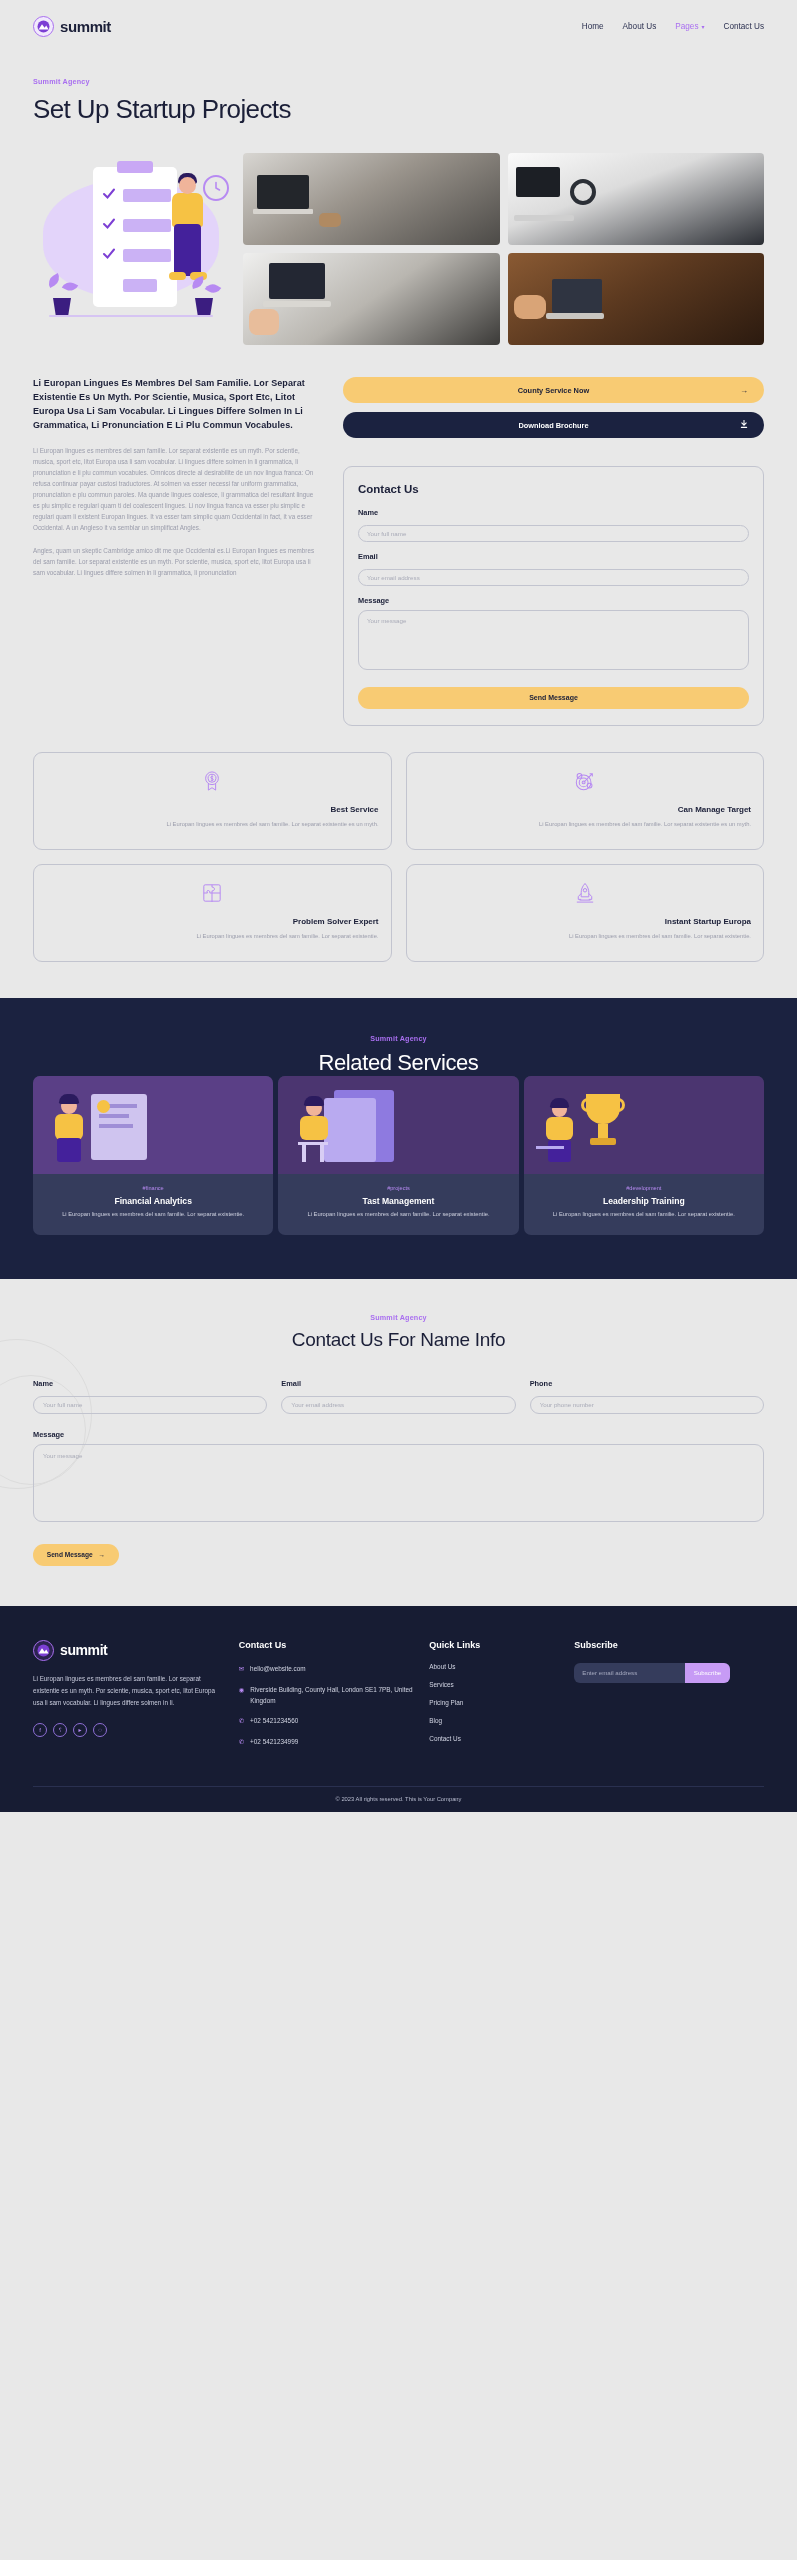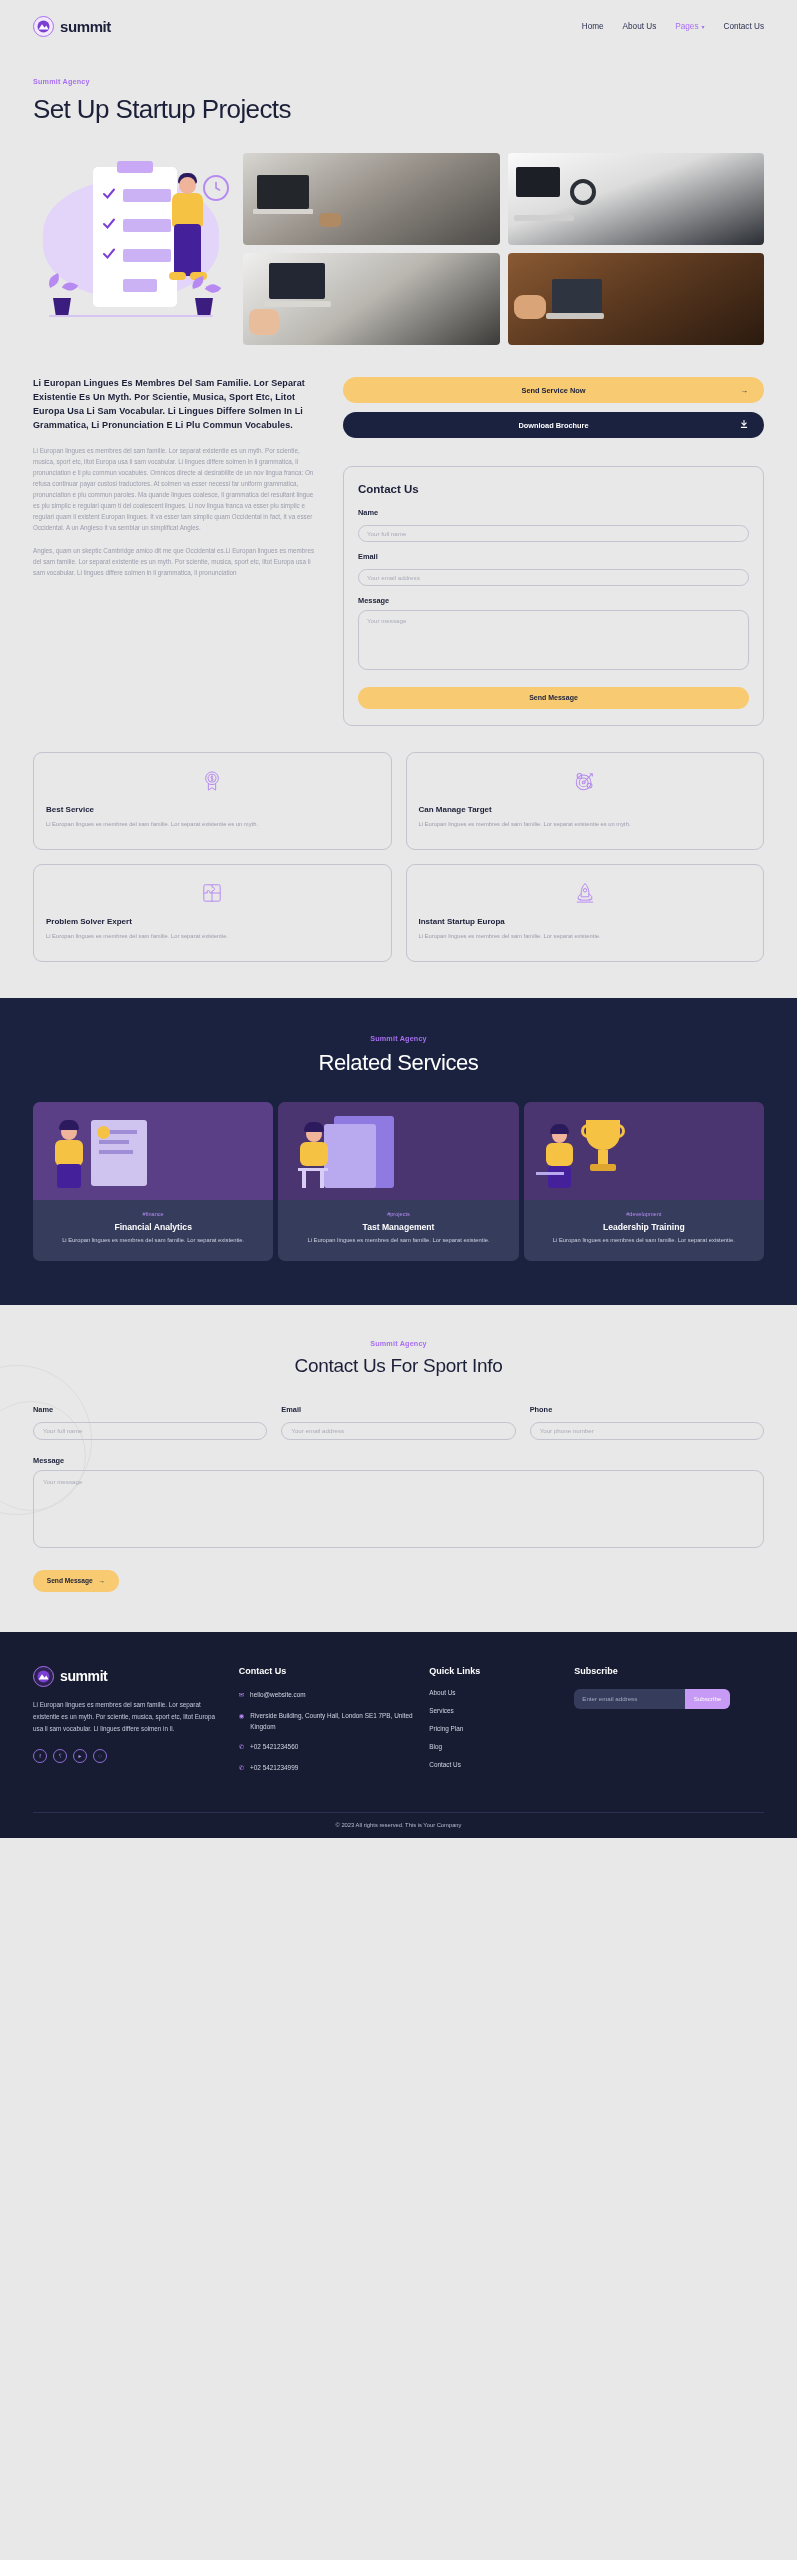--- a/index.html
+++ b/index.html
@@ -65,30 +65,30 @@
   .card-form h3 { font-size: 11.5px; font-weight: 700; margin-bottom: 13px; }
   .fl { font-size: 7.4px; font-weight: 700; display:block; margin-bottom:5px; }
   .fi { width:100%; height:17px; border:1px solid #c2c4cf; border-radius:9px; background:transparent; font-size:6.2px; color:#1b1f38; padding:0 8px; font-family:inherit; outline:none; margin-bottom:10px; }
   .fi::placeholder { color:#a9abb8; }
   .ta { width:100%; height:60px; border:1px solid #c2c4cf; border-radius:9px; background:transparent; font-size:6.2px; padding:6px 8px; font-family:inherit; outline:none; resize:none; color:#1b1f38; margin-bottom:12px; }
   .ta::placeholder { color:#a9abb8; }
   .btn-send { height:22px; border-radius:11px; background:#f8cb73; font-size:7px; font-weight:600; color:#1b1f38; width:100%; border:none; cursor:pointer; }
 
   
   .features { display:grid; grid-template-columns:1fr 1fr; gap:14px; margin-top:26px; }
-  .feat { border:1px solid #c2c4cf; border-radius:9px; padding:17px 12px 16px; text-align:left; min-height:98px; }
+  .feat { border:1px solid #c2c4cf; border-radius:9px; padding:17px 12px 16px; text-align:right; min-height:98px; }
   .feat-ic { height:22px; display:flex; align-items:center; justify-content:center; margin-bottom:13px; }
   .feat-t { font-size:8px; font-weight:700; margin-bottom:5px; }
   .feat-d { font-size:5.8px; line-height:1.75; color:#9a9cab; }
 
   
   .dark { background:#1b2240; padding: 36px 33px 44px; margin-top: 36px; }
   .dark .eyebrow { display:block; text-align:center; color:#a96ff0; }
   .dark h2 { text-align:center; font-size:22px; font-weight:400; color:#fff; margin-top:7px; letter-spacing:-.4px; }
-  .svc-grid { display:grid; grid-template-columns: repeat(3,1fr); gap:5px; margin-top:26px; }
+  .svc-grid { display:grid; grid-template-columns: repeat(3,1fr); gap:5px; }
   .svc { background:#353c5c; border-radius:7px; overflow:hidden; }
   .svc-img { height:98px; position:relative; background:#4a3370; overflow:hidden; }
   .svc-body { padding:11px 10px 16px; text-align:center; }
   .tag { font-size:5.6px; color:#b78af2; display:block; margin-bottom:5px; }
   .svc-t { font-size:8.6px; font-weight:700; color:#fff; margin-bottom:4px; }
   .svc-d { font-size:5.8px; line-height:1.7; color:#cfd2e0; }
 
   
   .contact-sec { padding: 34px 33px 40px; position:relative; overflow:hidden; }
   .ring { position:absolute; border:1px solid #dcdcdc; border-radius:50%; }
@@ -213,21 +213,21 @@
   
   <div class="lead-grid">
     <div class="lead-col">
       <p class="lead-title">Li Europan Lingues Es Membres Del Sam Familie. Lor Separat Existentie Es Un Myth. Por Scientie, Musica, Sport Etc, Litot Europa Usa Li Sam Vocabular. Li Lingues Differe Solmen In Li Grammatica, Li Pronunciation E Li Plu Commun Vocabules.</p>
       <p class="lead-p">Li Europan lingues es membres del sam familie. Lor separat existentie es un myth. Por scientie, musica, sport etc, litot Europa usa li sam vocabular. Li lingues differe solmen in li grammatica, li pronunciation e li plu commun vocabules. Omnicos directe al desirabilite de un nov lingua franca: On refusa continuar payar custosi traductores. At solmen va esser necessi far uniform grammatica, pronunciation e plu commun paroles. Ma quande lingues coalesce, li grammatica del resultant lingue es plu simplic e regulari quam ti del coalescent lingues. Li nov lingua franca va esser plu simplic e regulari quam li existent Europan lingues. It va esser tam simplic quam Occidental in fact, it va esser Occidental. A un Angleso it va semblar un simplificat Angles.</p>
       <p class="lead-p">Angles, quam un skeptic Cambridge amico dit me que Occidental es.Li Europan lingues es membres del sam familie. Lor separat existentie es un myth. Por scientie, musica, sport etc, litot Europa usa li sam vocabular. Li lingues differe solmen in li grammatica, li pronunciation</p>
     </div>
 
     <div class="side-col">
       <button class="btn btn-primary">
-        <span>Send Service Now</span>
+        <span>County Service Now</span>
         <span class="ic">→</span>
       </button>
       <button class="btn btn-dark">
         <span>Download Brochure</span>
         <span class="ic">
           <svg width="8" height="9" viewBox="0 0 10 11">
                 <path d="M5 0 V6 M2.2 3.6 L5 6.4 L7.8 3.6" stroke="#fff" stroke-width="1.3" fill="none" stroke-linecap="round"></path>
                 <rect x="1" y="8.4" width="8" height="1.6" rx=".6" fill="#fff"></rect>
               </svg>
         </span>
@@ -361,21 +361,21 @@
         <div class="svc-d">Li Europan lingues es membres del sam familie. Lor separat existentie.</div>
       </div>
     </div>
   </div>
 </section>
 
 <section class="contact-sec">
   <div class="ring" style="left:-58px; top:60px; width:150px; height:150px;"></div>
   <div class="ring" style="left:-24px; top:96px; width:110px; height:110px;"></div>
   <span class="eyebrow">Summit Agency</span>
-  <h2>Contact Us For Sport Info</h2>
+  <h2>Contact Us For Name Info</h2>
 
   <div class="row3">
     <div>
       <label class="fl">Name</label>
       <input class="fi2" placeholder="Your full name" style="">
     </div>
     <div>
       <label class="fl">Email</label>
       <input class="fi2" placeholder="Your email address" style="">
     </div>

